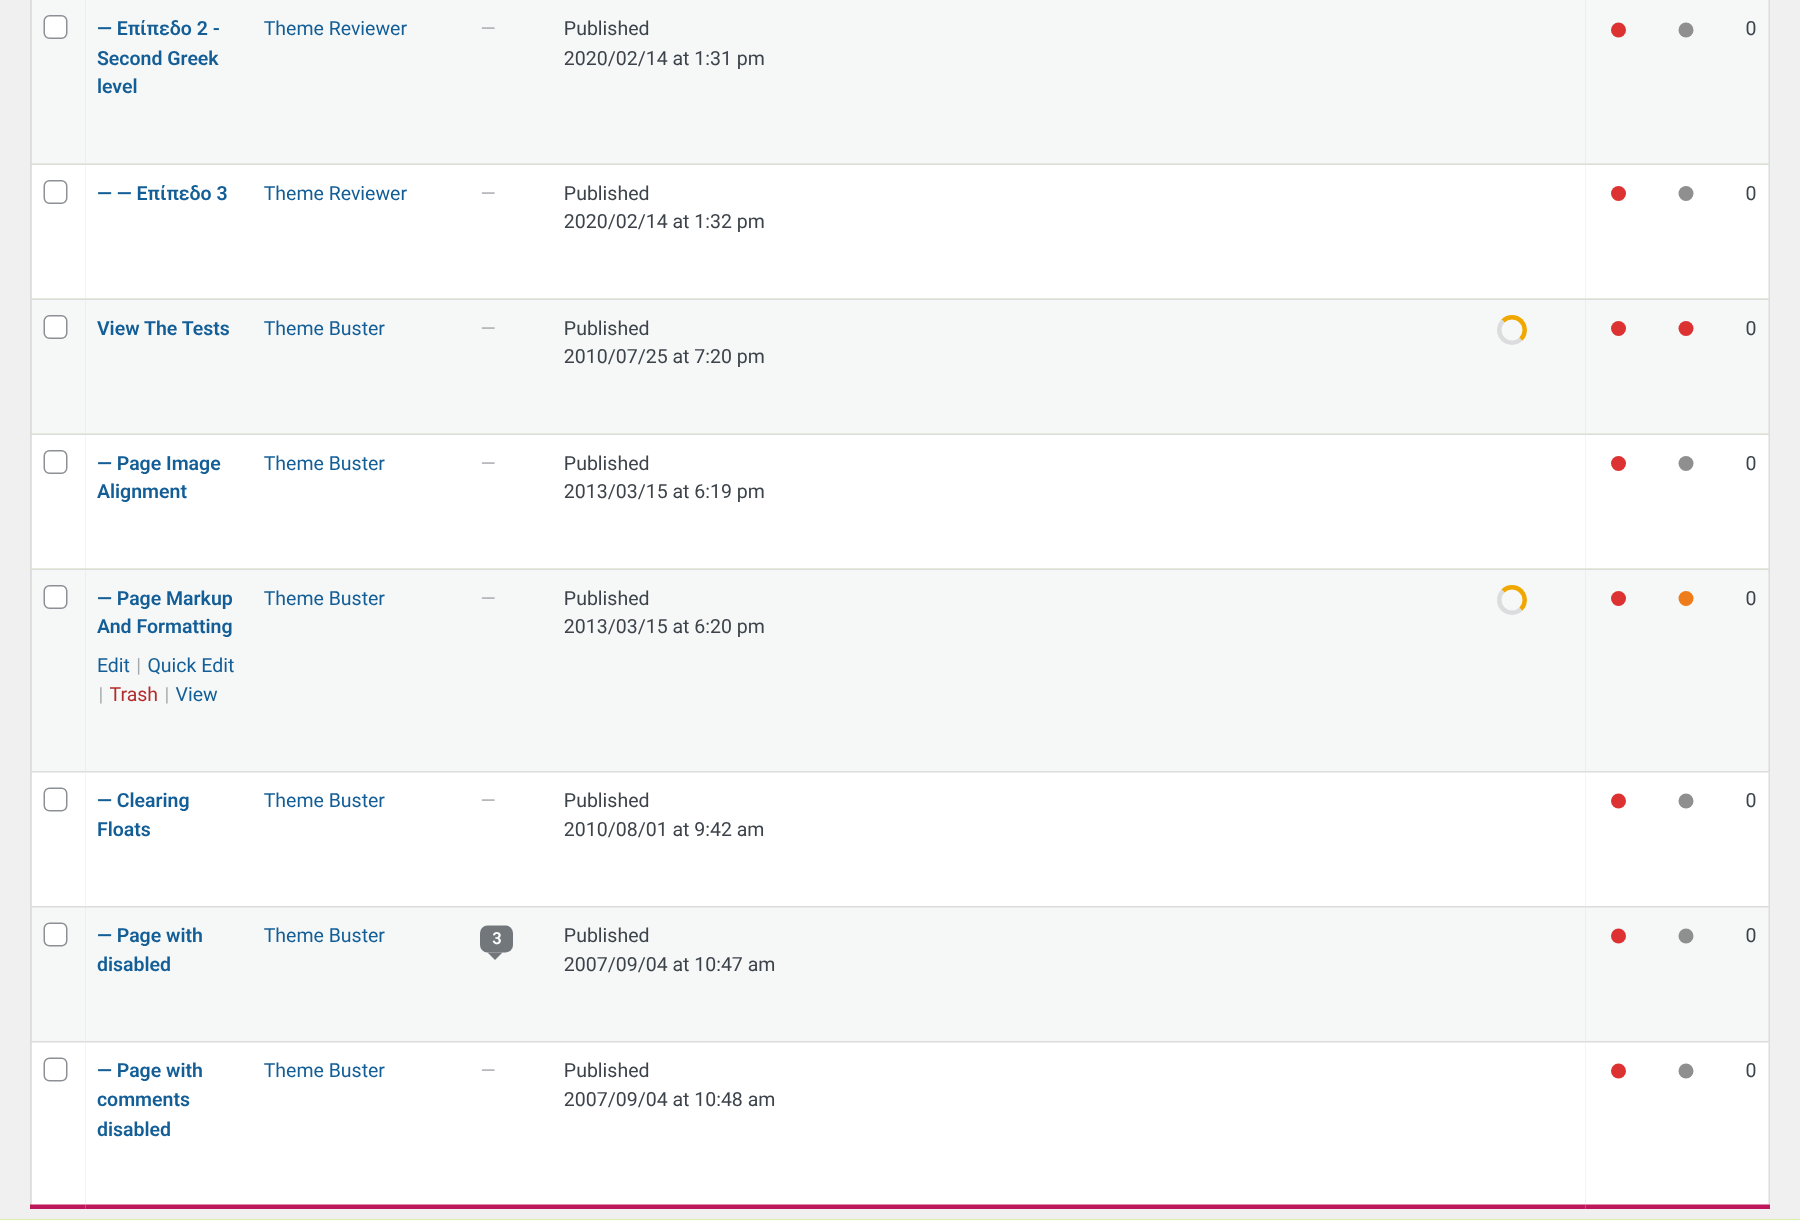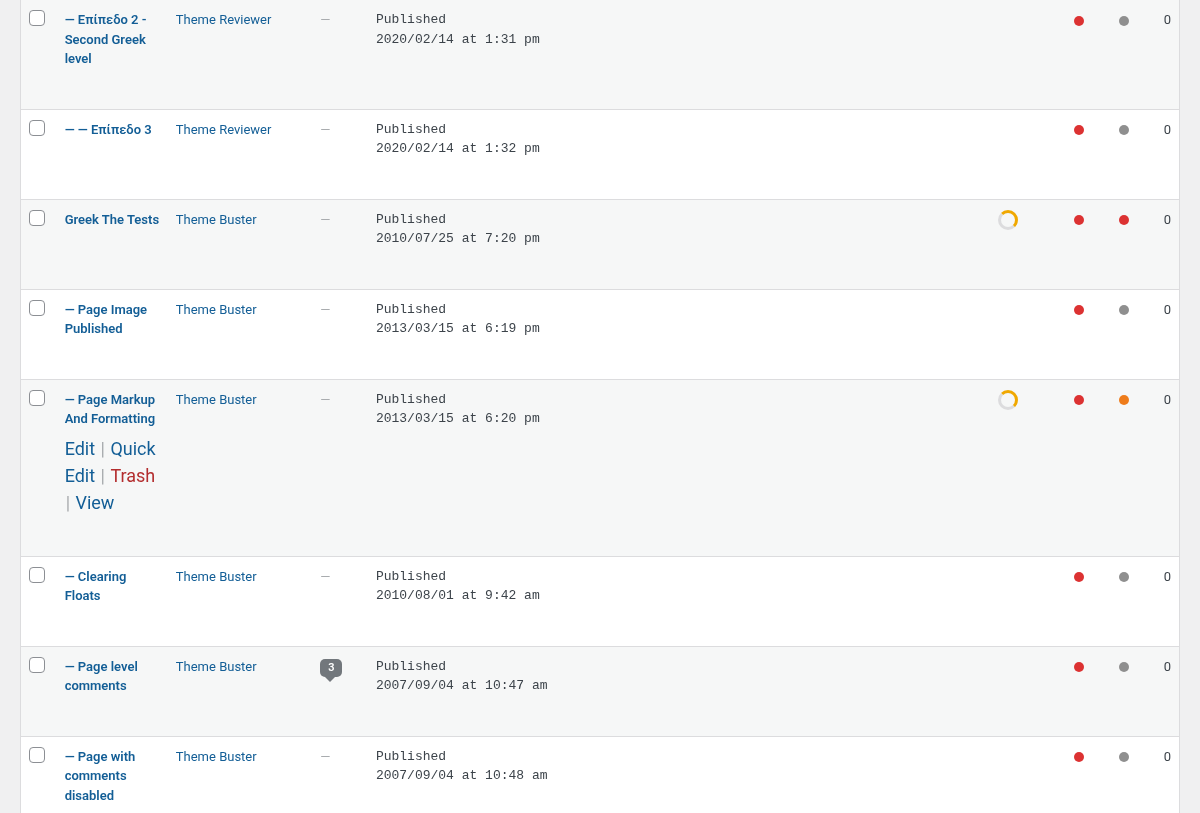--- a/index.html
+++ b/index.html
@@ -33,41 +33,41 @@
   table.pages td {
     vertical-align: top;
     padding: 10px 8px 40px 8px;
     font-size: 13px;
     line-height: 1.5;
   }
   td.col-cb { width: 30px; padding-left: 10px; padding-top: 11px; padding-bottom: 8px; }
   td.col-title { width: 100px; font-weight: 600; }
   td.col-author { width: 130px; margin-top: 20px; }
   td.col-comments { width: 50px; }
-  td.col-date { width: 560px; font-family: Liberation Mono, monospace; }
+  td.col-date { width: 560px; }
   td.col-analysis { width: 60px; text-align: left; }
   td.col-seo { width: 40px; text-align: center; }
   td.col-read { width: 40px; text-align: center; }
   td.col-links { width: 30px; text-align: right; padding-right: 14px; }
 
   input.row-checkbox {
     appearance: none;
     -webkit-appearance: none;
     width: 16px; height: 16px;
     border: 1px solid #8c8f94;
     border-radius: 4px;
     background: #fff;
     cursor: pointer;
     display: inline-block;
   }
   a.link { color: #135e96; text-decoration: none; cursor: pointer; }
   .title-link { color: #1e4e79; font-weight: 600; display: inline-block; }
   .row-actions {
     font-weight: 400;
-    font-size: 18px;
+    font-size: 13px;
     margin-top: 6px;
     color: #a7aaad;
   }
   .row-actions .sep { color: #a7aaad; padding: 0 1px; }
   .row-actions a.trash { color: #b32d2e; }
 
   .comment-bubble {
     display: inline-block;
     position: relative;
     background: #72777c;
@@ -186,21 +186,21 @@
     <td class="col-links">
       <span class="links-num">0</span>
     </td>
   </tr>
 
   <tr>
     <td class="col-cb">
       <input type="checkbox" class="row-checkbox" style="">
     </td>
     <td class="col-title">
-      <a class="link title-link">Greek The Tests</a>
+      <a class="link title-link">View The Tests</a>
       
     </td>
     <td class="col-author">
       <a class="link">Theme Buster</a>
     </td>
     <td class="col-comments">
       <span class="dash">—</span>
       
     </td>
     <td class="col-date">
@@ -219,21 +219,21 @@
     <td class="col-links">
       <span class="links-num">0</span>
     </td>
   </tr>
 
   <tr>
     <td class="col-cb">
       <input type="checkbox" class="row-checkbox" style="">
     </td>
     <td class="col-title">
-      <a class="link title-link">— Page Image Published</a>
+      <a class="link title-link">— Page Image Alignment</a>
       
     </td>
     <td class="col-author">
       <a class="link">Theme Buster</a>
     </td>
     <td class="col-comments">
       <span class="dash">—</span>
       
     </td>
     <td class="col-date">
@@ -326,21 +326,21 @@
     <td class="col-links">
       <span class="links-num">0</span>
     </td>
   </tr>
 
   <tr>
     <td class="col-cb">
       <input type="checkbox" class="row-checkbox" style="">
     </td>
     <td class="col-title">
-      <a class="link title-link">— Page level comments</a>
+      <a class="link title-link">— Page with disabled</a>
       
     </td>
     <td class="col-author">
       <a class="link">Theme Buster</a>
     </td>
     <td class="col-comments">
       
       <span class="comment-bubble">3</span>
     </td>
     <td class="col-date">

